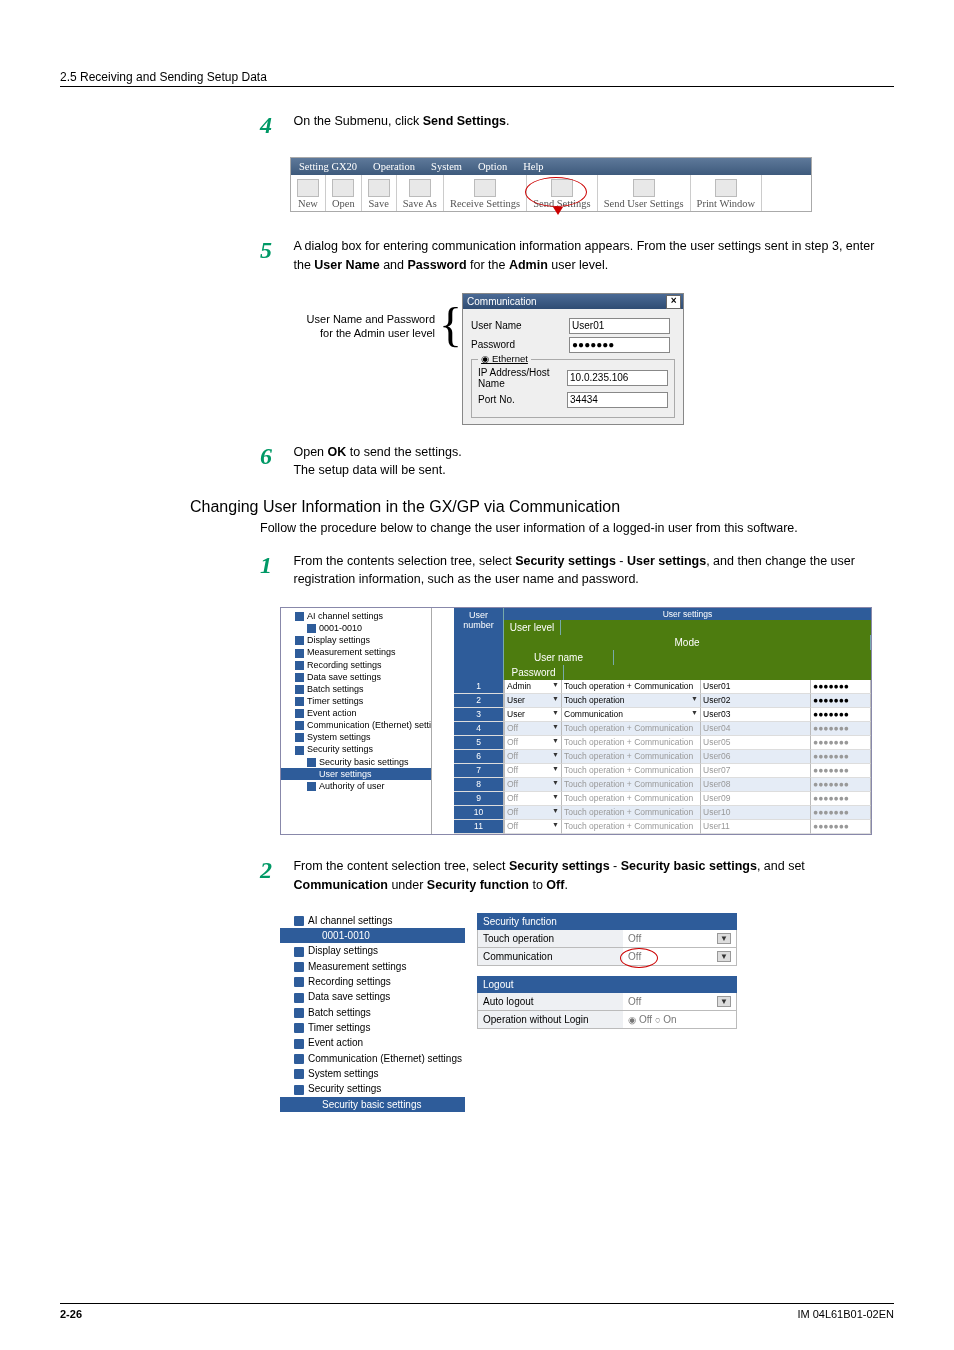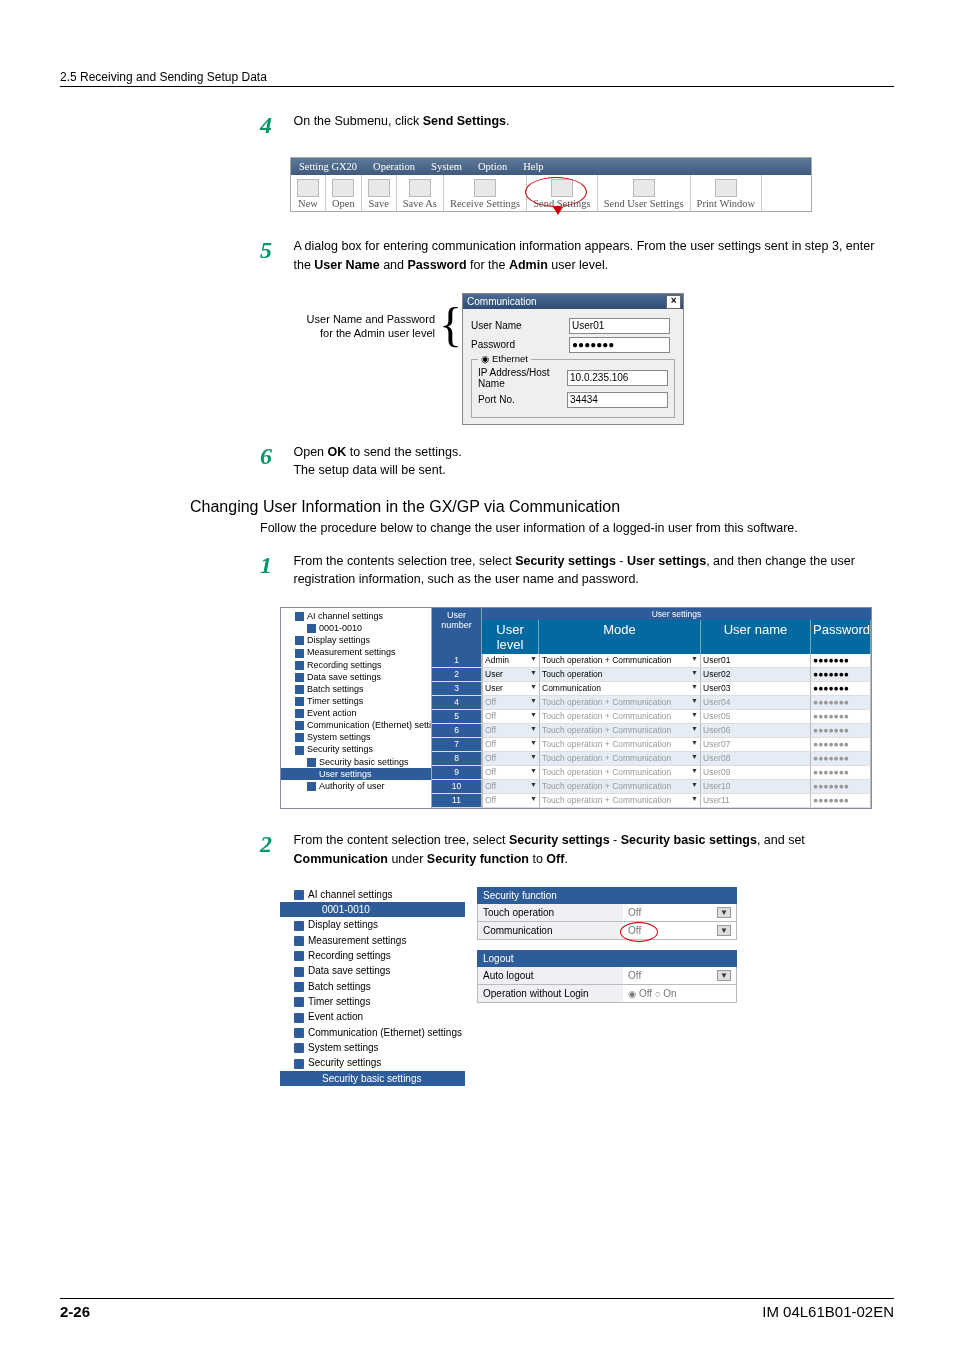--- a/index.html
+++ b/index.html
@@ -166,21 +166,21 @@
     text-align:center;
     line-height:10px;
     color:#000;
     font-weight:bold;
   }
   .dlg-body { padding:6px 8px; }
   .dlg-row { display:flex; margin:3px 0; align-items:center; }
   .dlg-row label { width:98px; }
   .dlg-row input { width:95px; height:14px; border:1px solid #888; font-size:10px; padding:0 2px;}
   .dlg-frame { border:1px solid #aaa; margin-top:6px; padding:4px 6px 6px 6px; position:relative;}
-  .dlg-frame-title { position:absolute; top:-7px; left:6px; background:#efefef; padding:0 3px; font-size:9.5px;}
+  .dlg-frame-title { position:absolute; top:-7px; left:6px; background:#efefef; padding:0 3px; font-size:9.5px;text-decoration:underline;}
   
   .big-table-wrap {
     margin-left:220px;
     margin-top:10px;
     width:590px;
     font-size:9px;
     border:1px solid #88a;
     font-family:Tahoma,Arial,sans-serif;
     display:flex;
   }
@@ -194,24 +194,24 @@
   .tree-pane .sub { padding-left:26px; }
   .tree-pane .gear::before {
     content:"";
     display:inline-block;
     width:9px;height:9px;
     background:#2e5c9a;
     margin-right:3px;
     vertical-align:middle;
   }
   .tree-pane .sel { background:#2e5c9a; color:#fff; }
-  .grid-pane { flex:1; }
+  .grid-pane { flex:1;margin-left:22px; }
   .ghdr {
-    background:#0369a1; color:#fff;
-    display:flex; font-size:13px;
+    background:#4d7c0f; color:#fff;
+    display:flex; font-size:10px;flex-direction:column;
   }
   .ghc { border-right:1px solid #7aa; padding:2px 2px; text-align:center;}
   .gh-num{width:45px;} .gh-lvl{width:52px;} .gh-mode{flex:1;} .gh-usr{width:105px;} .gh-pwd{width:55px;}
   .top-merge { background:#2e5c9a;color:#fff;text-align:center;padding:1px 0;font-size:8.5px;}
   .grow { display:flex; font-size:8.5px; height:14px; align-items:stretch;}
   .grow.alt { background:#e5ecf6; }
   .grow.dis { color:#999; }
   .grow.dis.alt { background:#e5ecf6; }
   .gc { border-right:1px solid #bbb; border-bottom:1px solid #ddd; padding:1px 2px; overflow:hidden; white-space:nowrap;}
   .gc.num{width:45px;text-align:center;background:#2e5c9a;color:#fff;}
@@ -274,21 +274,21 @@
     left:-3px; top:0;
   }
   .radio-sym { font-size:9.5px; }
   
   .footer {
     position:absolute;
     bottom:30px;
     left:60px; right:60px;
     border-top:1px solid #000;
     padding-top:4px;
-    font-size:15px;
+    font-size:11px;
     display:flex;
     justify-content:space-between;
   }
 </style>
 </head>
 <body>
 
 <div class="page">
   <div class="header-line">2.5  Receiving and Sending Setup Data</div>
 

